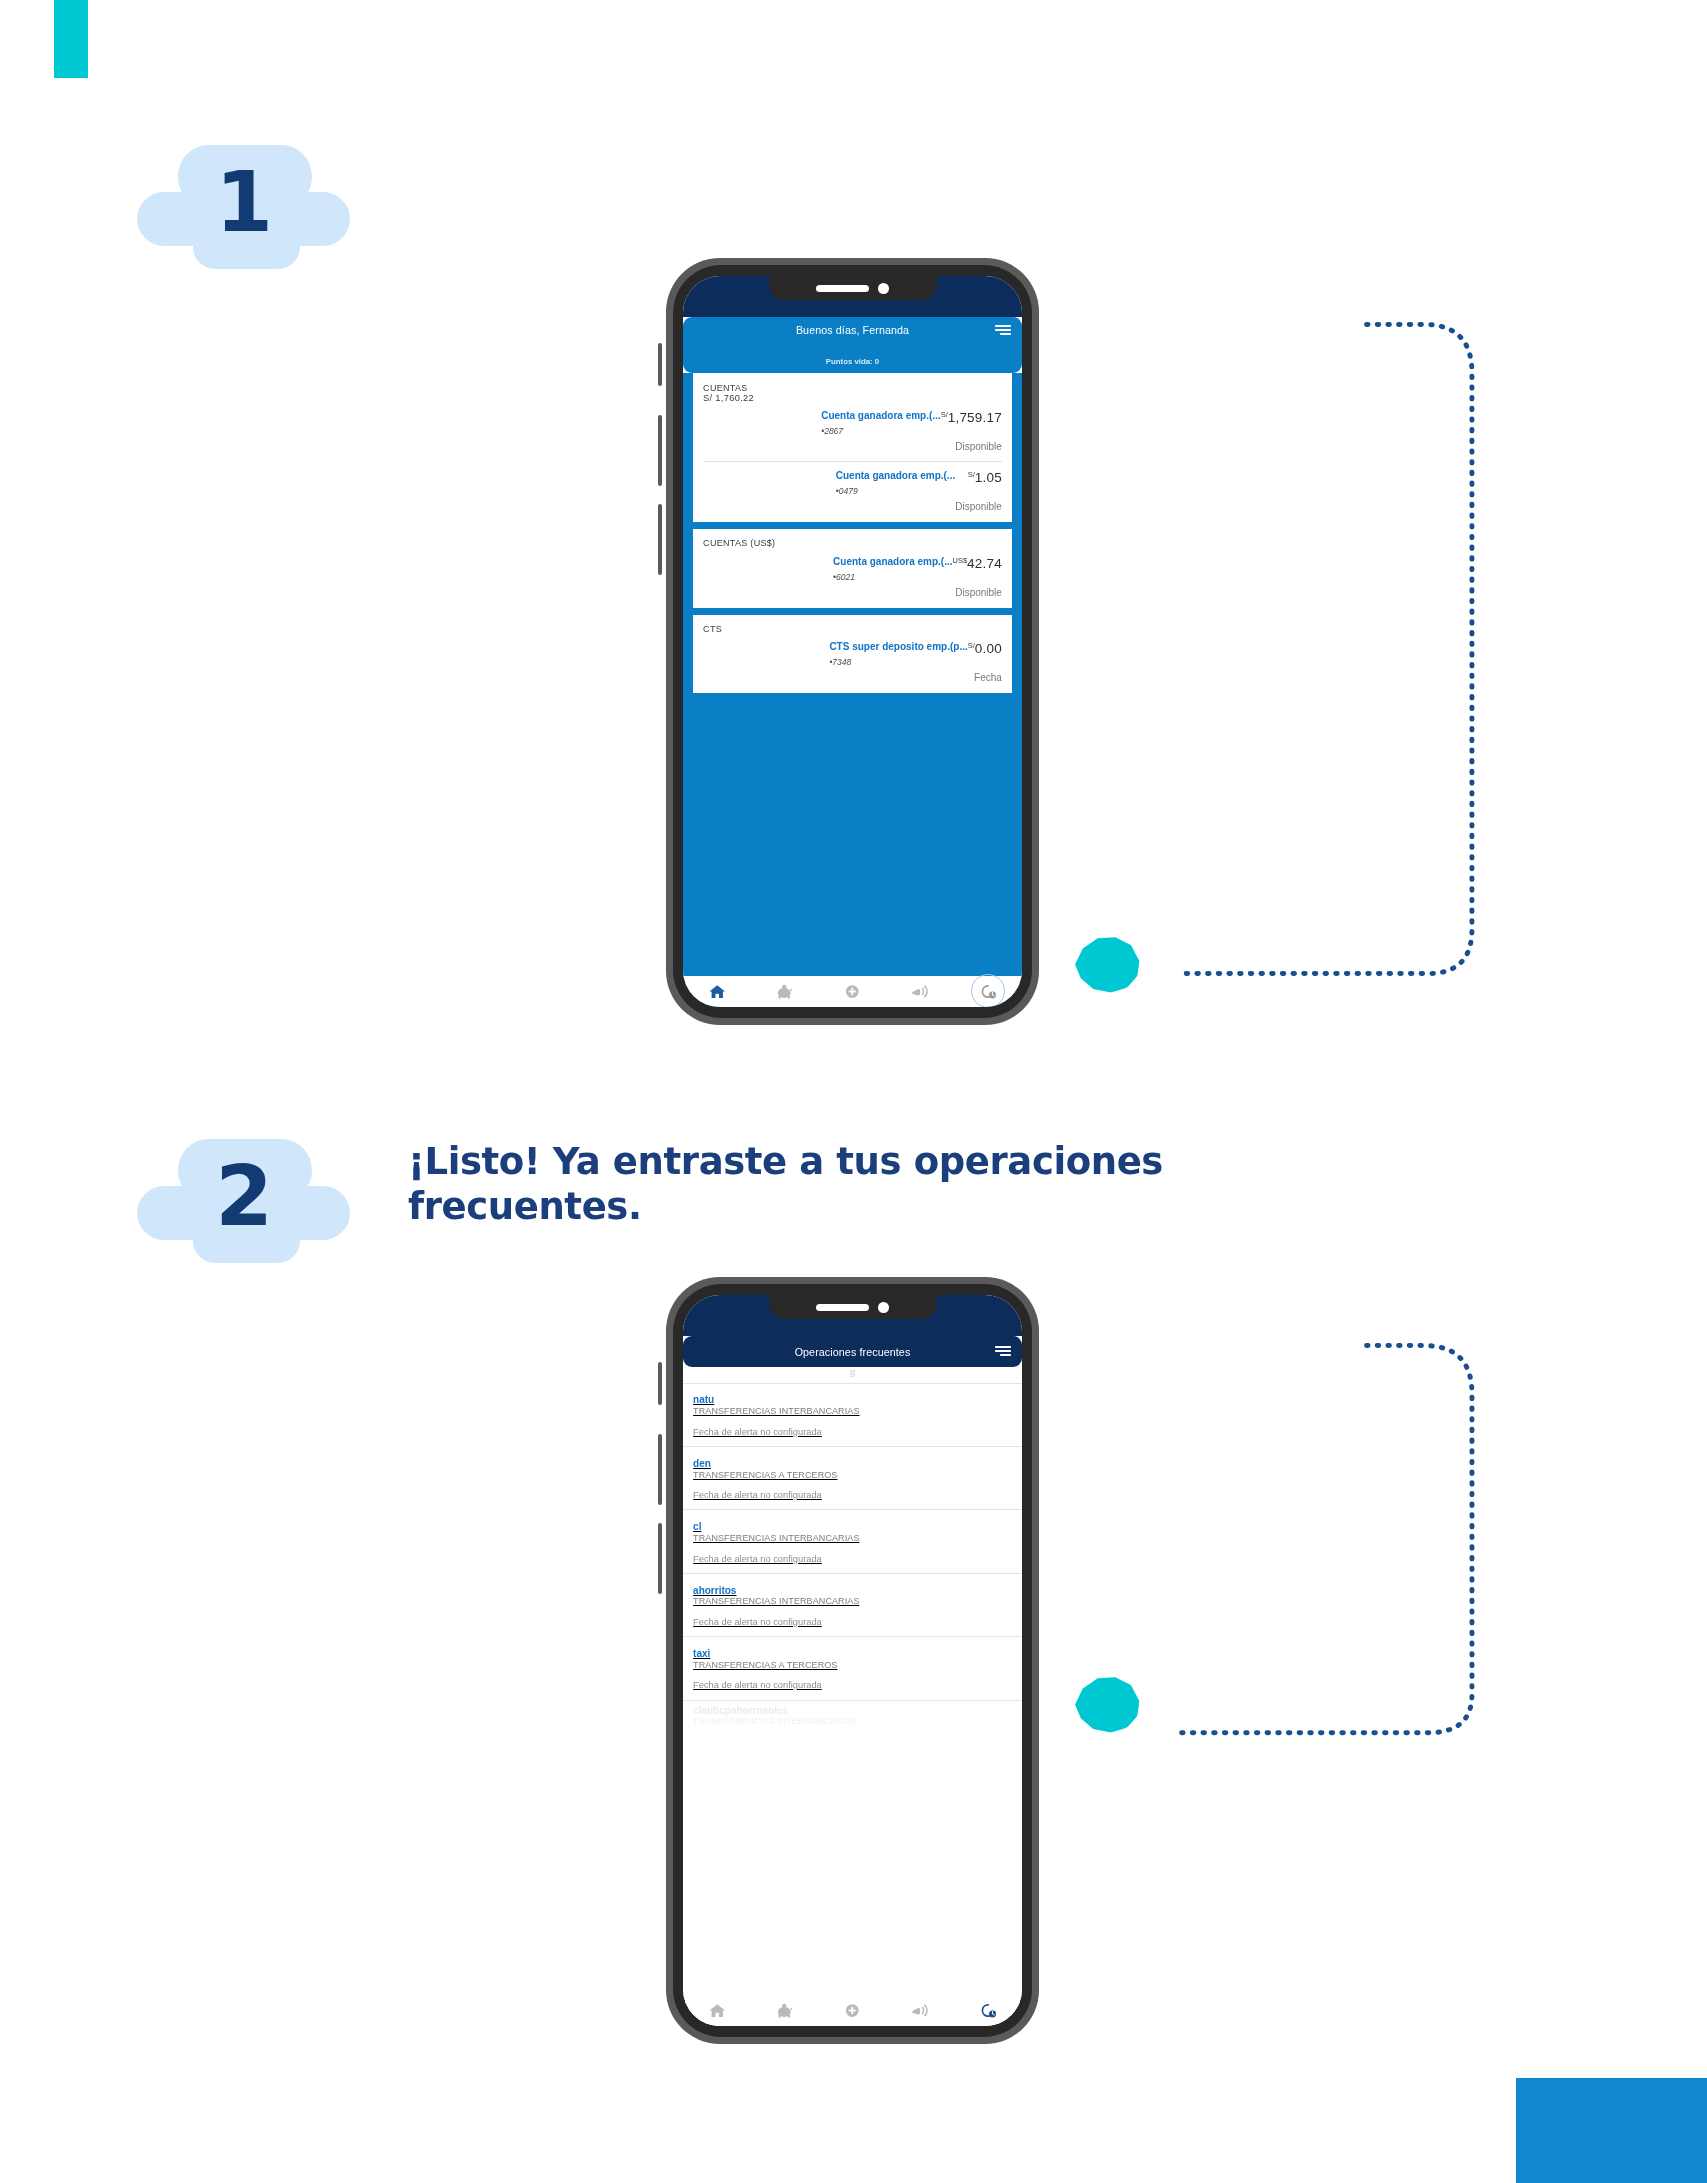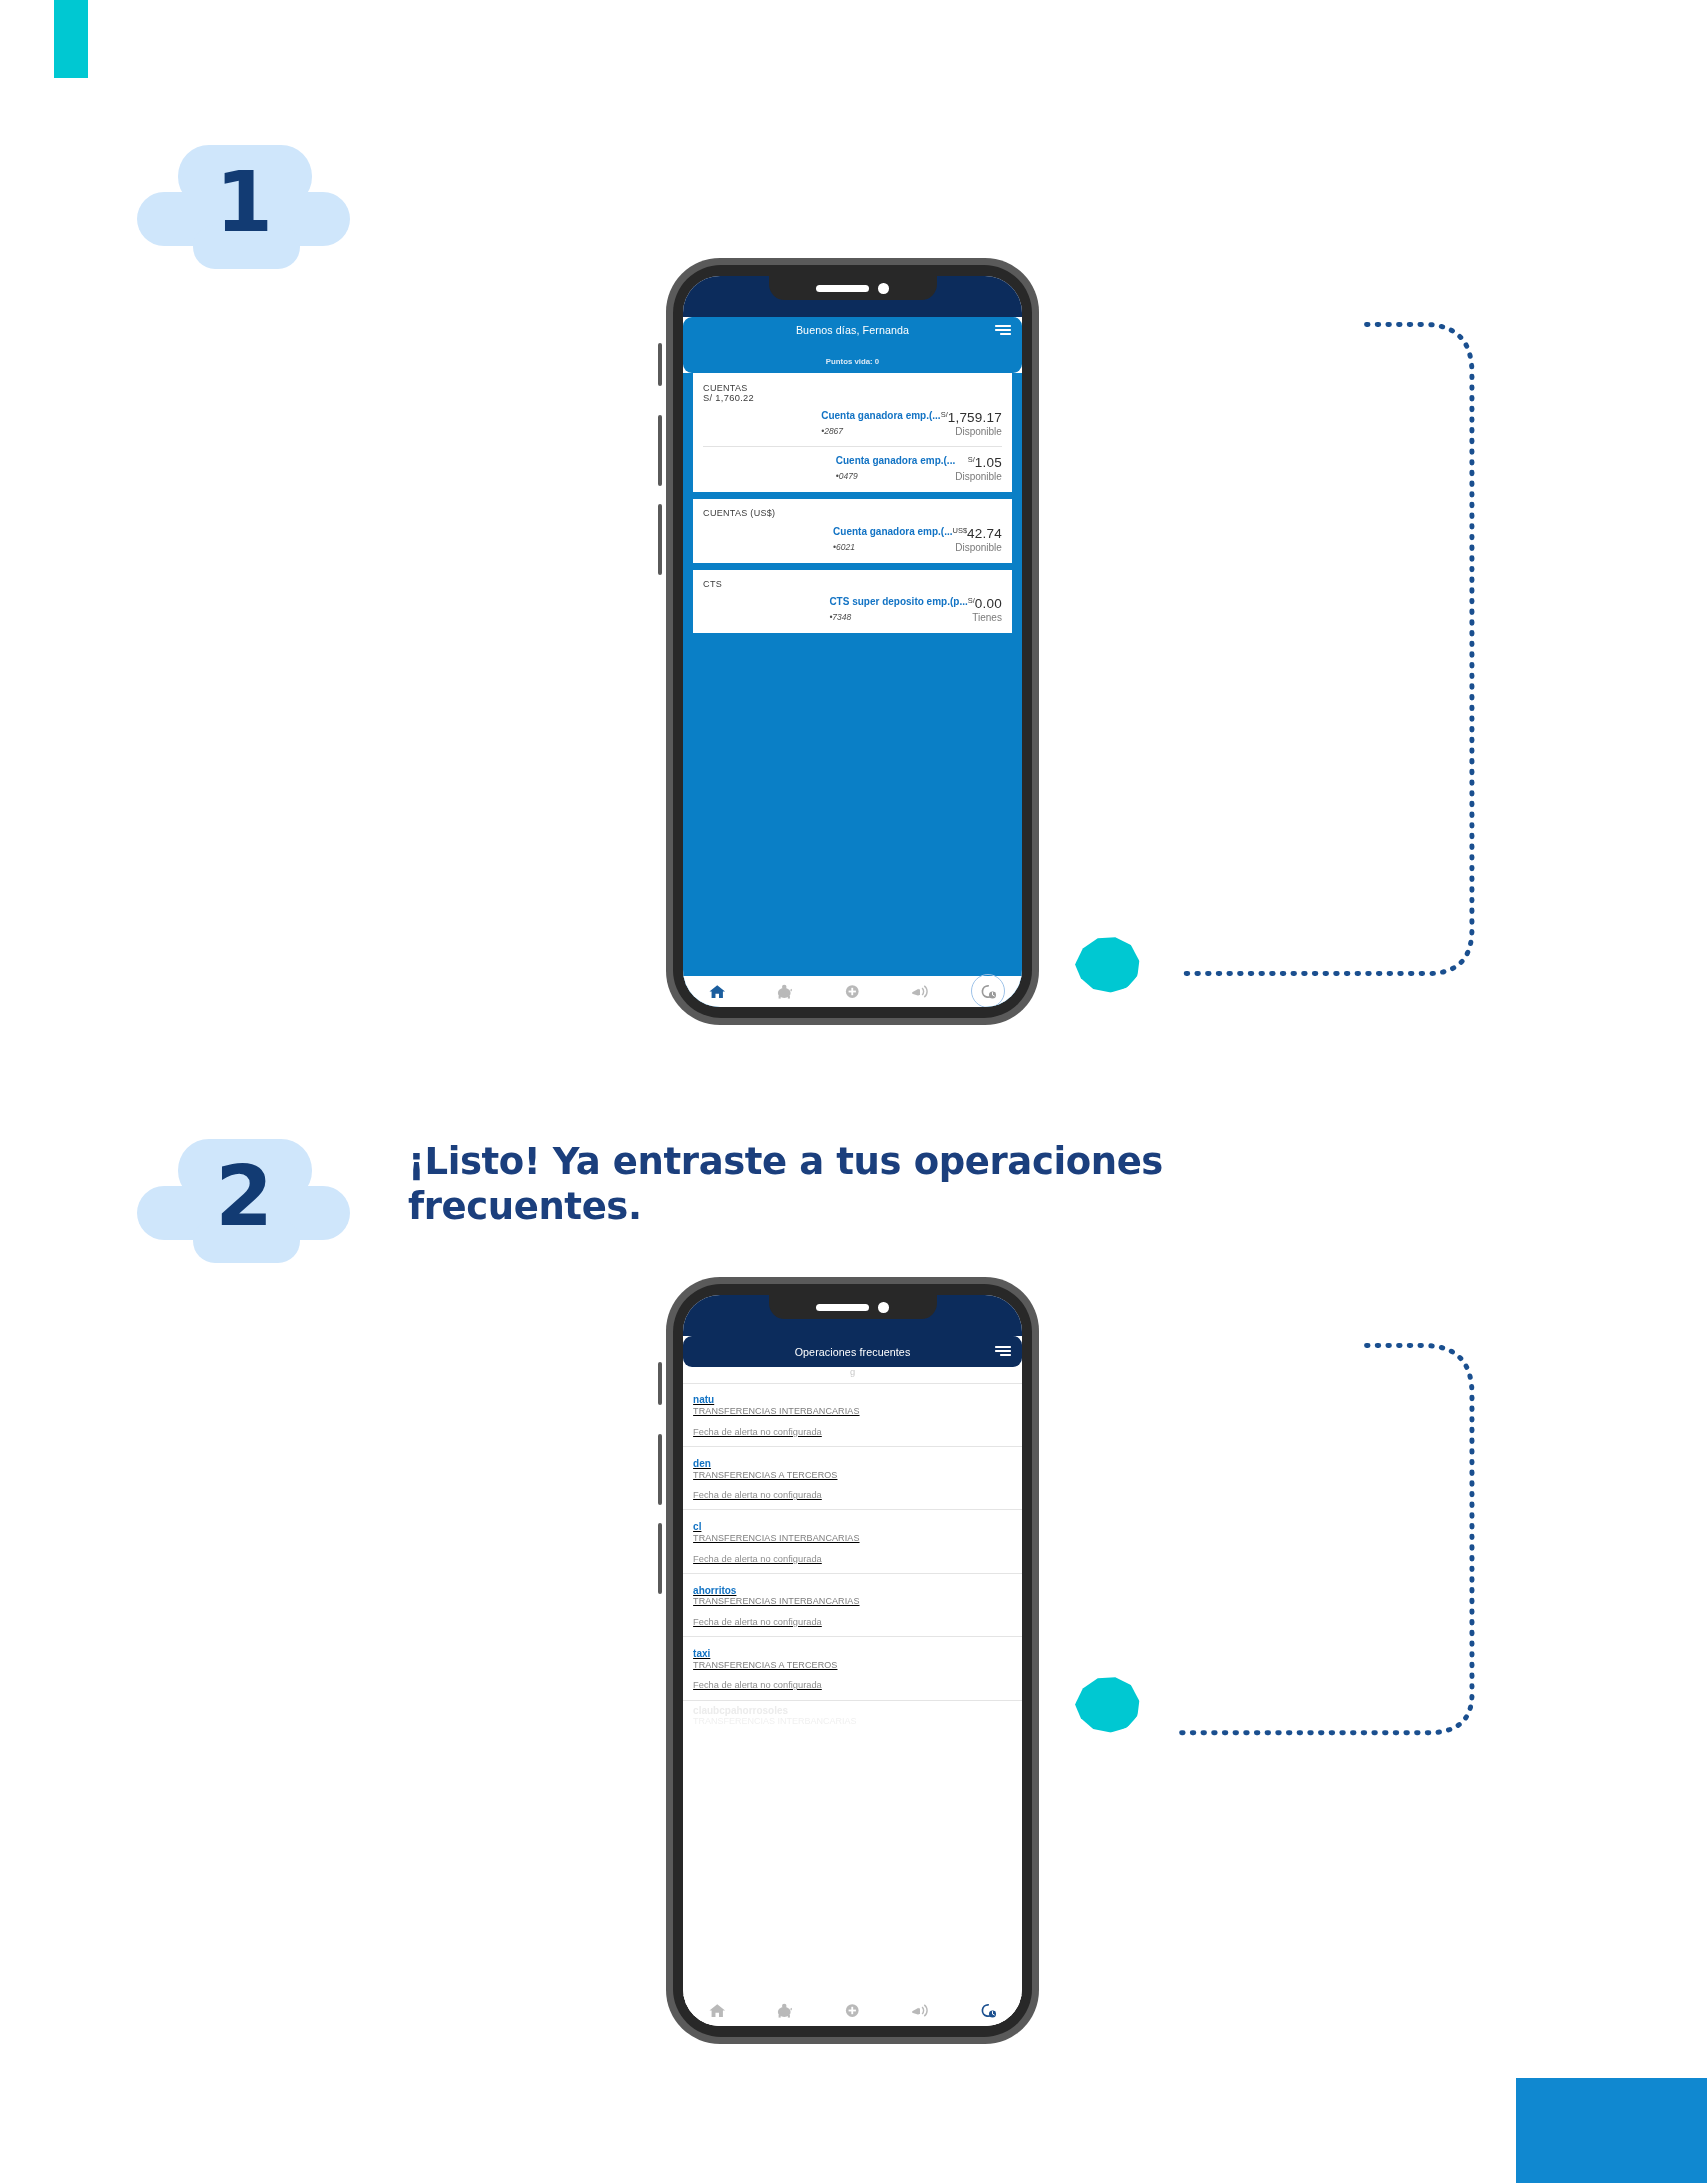--- a/index.html
+++ b/index.html
@@ -113,21 +113,21 @@
     color: #3b3b3b; font-size: 9px; letter-spacing: 0.3px; margin-bottom: 7.1px; flex-direction: column;
   }
   .card-head .total { color: #3b3b3b; font-size: 9.3px; }
   .acct-row { display: flex; justify-content: flex-end; align-items: flex-start; }
   .acct-row + .acct-divider { border-top: 0.7px solid #e2e2e2; margin: 8.5px 0 8.5px 0; }
   .acct-name { color: #1273c4; font-size: 10px; font-weight: 600; line-height: 1.25; }
   .acct-mask { color: #4d4d4d; font-size: 8.5px; font-style: italic; margin-top: 3.6px; }
   .acct-amt { text-align: right; white-space: nowrap; }
   .acct-amt .cur { font-size: 7.5px; color: #3b3b3b; vertical-align: super; }
   .acct-amt .val { font-size: 13.5px; color: #2e2e2e; letter-spacing: 0.2px; }
-  .acct-amt .lbl { display: block; font-size: 10px; color: #7a7a7a; margin-top: 1px; }
+  .acct-amt .lbl { display: block; font-size: 10px; color: #7a7a7a; margin-top: 16px; }
 
   
   .promo {
     position: absolute; left: 10px; right: 10px; bottom: 31px;
     height: 51px; background: #ffffff; display: flex; align-items: flex-start; overflow: hidden;
   }
   .promo-img {
     width: 65px; height: 51px; background: #f1f1f1;
     display: flex; align-items: center; justify-content: center; flex: 0 0 65px;
   }
@@ -276,21 +276,21 @@
                 <span>CTS</span>
                 <span class="total"></span>
               </div>
               <div class="acct-row">
                 <div>
                   <div class="acct-name">CTS super deposito emp.(p...</div>
                   <div class="acct-mask">•7348</div>
                 </div>
                 <div class="acct-amt">
                   <span class="cur">S/</span><span class="val">0.00</span>
-                  <span class="lbl">Tienes</span>
+                  <span class="lbl">Fecha</span>
                 </div>
               </div>
             </div>
 
           </div>
         </div>
 
 
         <div class="bottomnav">
           <div class="navitem">

